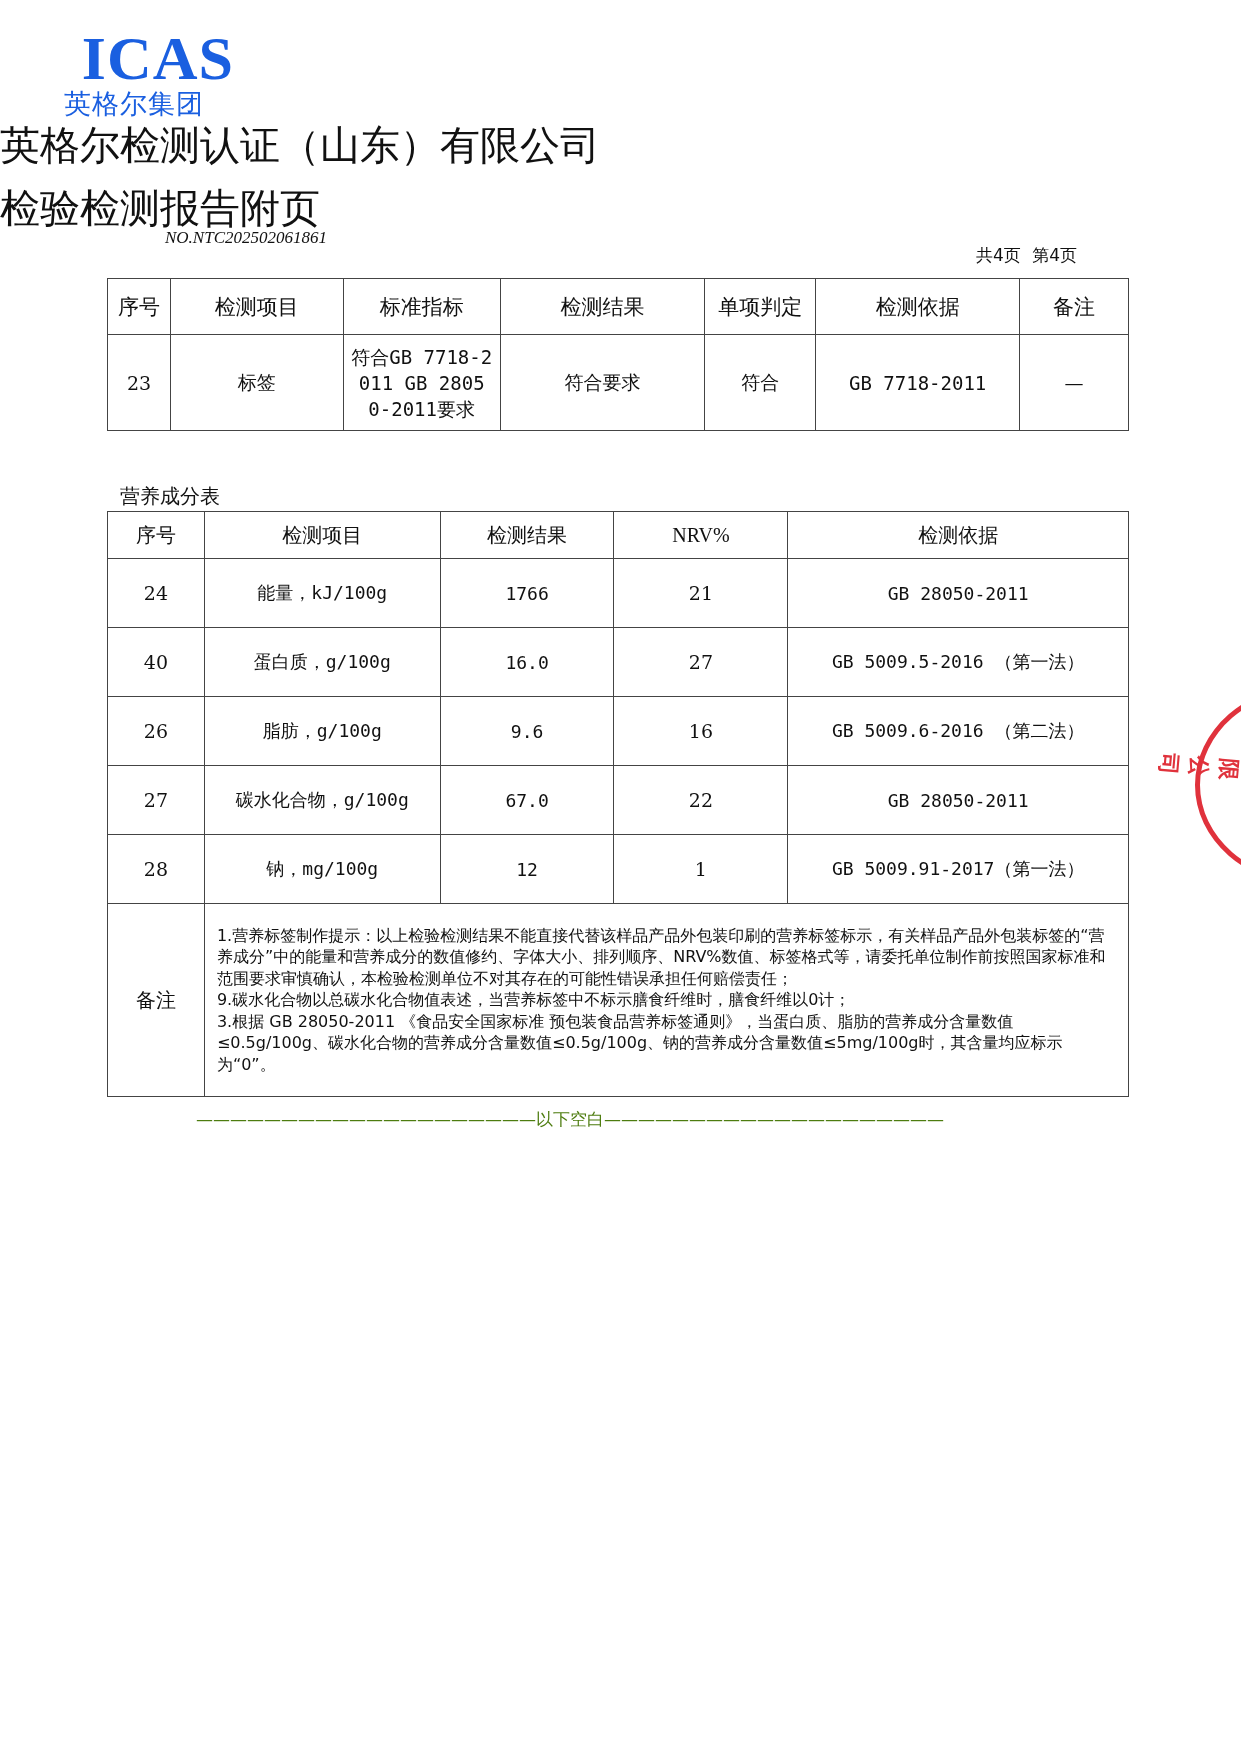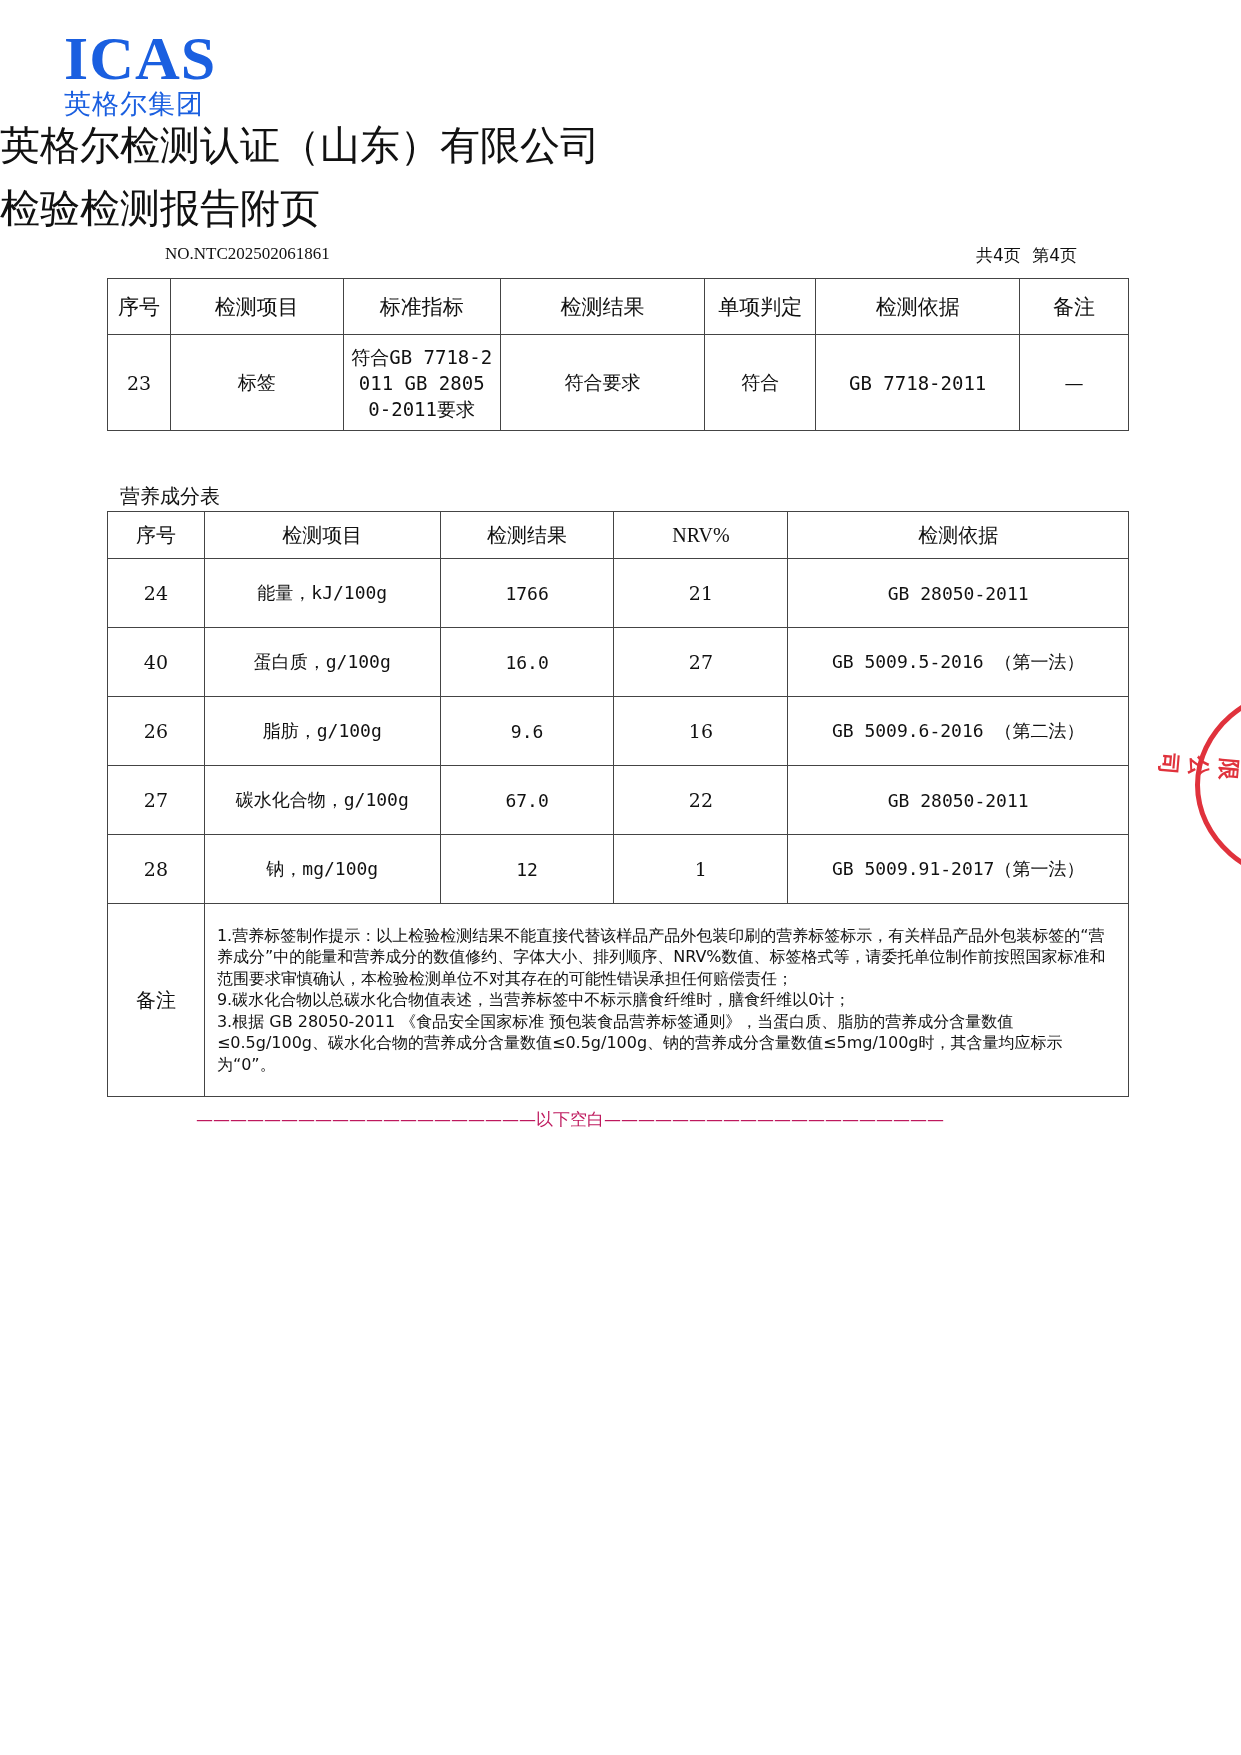--- a/index.html
+++ b/index.html
@@ -1,47 +1,47 @@
 <!DOCTYPE html>
 <html><head>
 <meta charset="utf-8">
 <style>
   html, body { margin: 0; padding: 0; background: #ffffff; }
   body { width: 1241px; height: 1755px; position: relative; overflow: hidden;
          font-family: "DejaVu Serif", "Liberation Serif", serif; color: #111; }
   .logo { position: absolute; left: 64px; top: 30px; width: 170px; }
   .logo-main { font-family: "Liberation Serif", serif; font-weight: bold; font-size: 62px;
-               color: #1a5fe0; letter-spacing: 1px; line-height: 56px; }
+               color: #1a5fe0; letter-spacing: 1px; line-height: 56px; text-align: right; }
   .logo-sub { font-family: "DejaVu Sans", sans-serif; font-size: 27px; color: #1a5fe0;
               letter-spacing: 1px; line-height: 32px; margin-top: 2px; }
   .title { position: absolute; left: 0; width: 1241px; text-align: left;
            font-family: "DejaVu Sans", sans-serif; font-size: 40px; color: #111; }
   .t1 { top: 118px; }
   .t2 { top: 181px; }
-  .report-no { position: absolute; left: 165px; top: 244px; font-family: "Liberation Serif", serif;
-               font-size: 17px; }
+  .report-no { position: absolute; left: 165px; top: 228px; font-family: "Liberation Serif", serif;
+               font-size: 17px; font-style: italic; }
   .page-info { position: absolute; right: 164px; top: 244px; font-family: "DejaVu Sans", sans-serif;
                font-size: 17px; word-spacing: 6px; }
   table { border-collapse: collapse; position: absolute; }
   td, th { border: 1.5px solid #444; text-align: center; vertical-align: middle; padding: 0; }
   .tbl1 { left: 107px; top: 278px; width: 1022px; }
   .tbl1 th { height: 55px; font-family: "DejaVu Sans", sans-serif; font-weight: normal; font-size: 21px; }
   .tbl1 td { height: 95px; font-size: 19px; }
   .tbl1 td.std { font-family: "DejaVu Sans Mono", monospace; font-size: 19px; line-height: 26px; }
   .section-label { position: absolute; left: 120px; top: 483px; font-size: 20px;
                    font-family: "DejaVu Sans", sans-serif; }
   .tbl2 { left: 107px; top: 511px; width: 1022px; }
   .tbl2 th { height: 46px; font-weight: normal; font-size: 20px; font-family: "DejaVu Sans", sans-serif; }
   .tbl2 td { height: 68px; font-size: 19px; }
   .tbl2 td.mono { font-family: "DejaVu Sans Mono", monospace; font-size: 18px; }
   .tbl2 td.note-label { height: 192px; font-size: 20px; font-family: "DejaVu Sans", sans-serif; }
   .tbl2 td.notes { text-align: left; padding: 8px 12px 8px 12px; font-size: 16px; line-height: 21.5px;
                    font-family: "DejaVu Sans", sans-serif; }
   .blank-line { position: absolute; left: 130px; top: 1108px; width: 880px; text-align: center;
-                font-size: 17px; font-family: "DejaVu Sans", sans-serif; white-space: nowrap; overflow: hidden; color: #be185d; }
+                font-size: 17px; font-family: "DejaVu Sans", sans-serif; white-space: nowrap; overflow: hidden; color: #4d7c0f; }
   .stamp { position: absolute; left: 1195px; top: 685px; width: 220px; height: 190px; border: 5px solid #e0323c;
            border-radius: 50%; }
   .stamp-text { position: absolute; left: 1198px; top: 712px; width: 30px; color: #e0323c;
                 font-family: "DejaVu Sans", sans-serif; font-weight: bold; font-size: 22px; line-height: 30px;
                 transform: rotate(95deg); transform-origin: center; }
 </style>
 </head>
 <body>
 
 <div class="logo">

